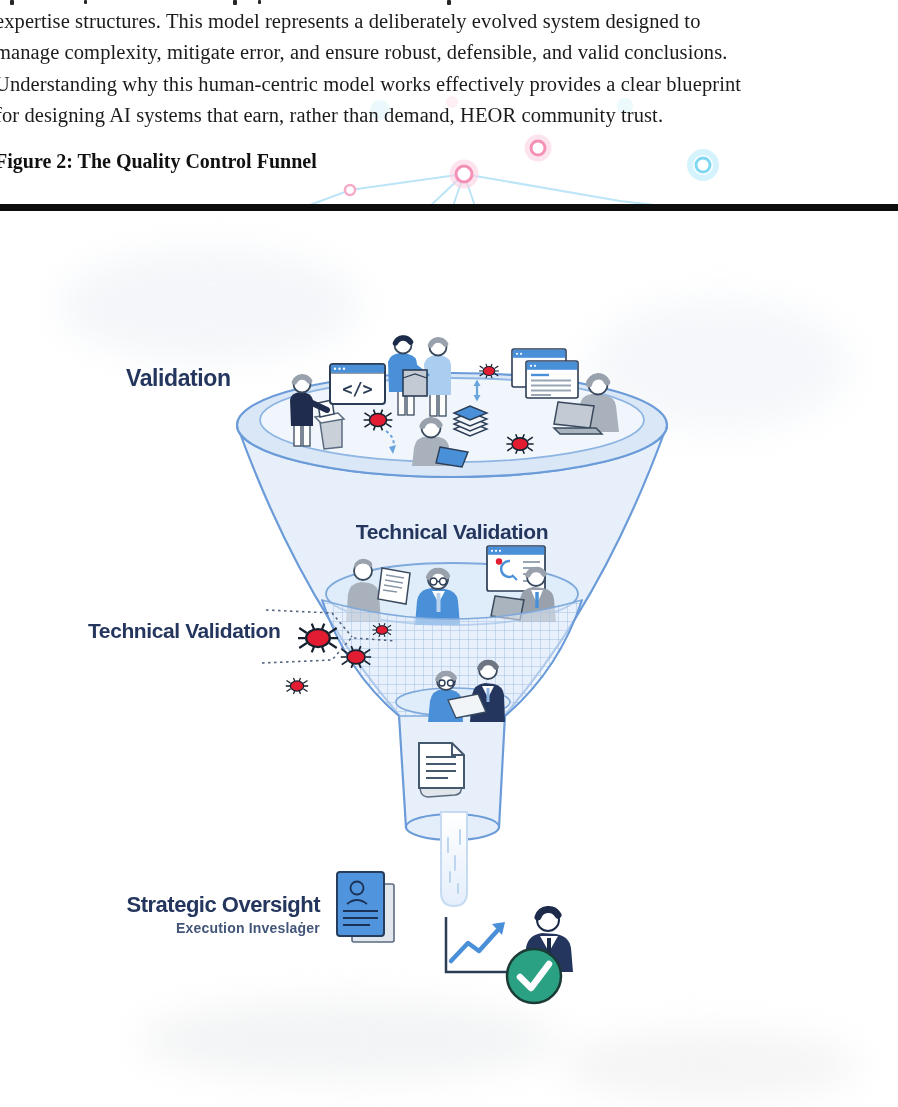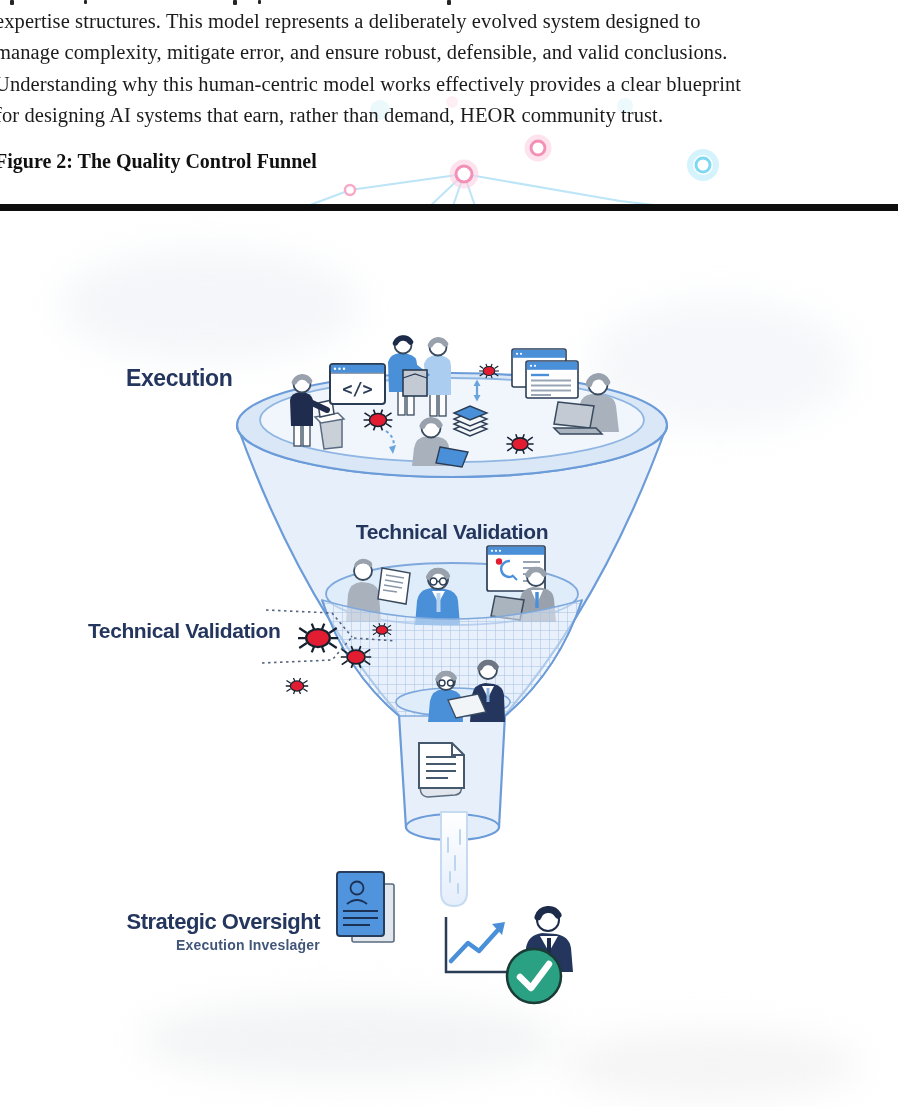--- a/index.html
+++ b/index.html
@@ -16,21 +16,21 @@
   
   .watermark{position:absolute;left:0;top:0;}
   
   .tier-label{position:absolute;font-family:"Liberation Sans",sans-serif;font-weight:bold;
               color:#24365e;white-space:nowrap;letter-spacing:-0.4px;}
   .lbl-execution{left:126px;top:365px;font-size:23px;}
   .lbl-tv-inner{left:342px;top:520px;width:220px;text-align:center;font-size:21px;}
   .lbl-tv-outer{left:88px;top:619px;font-size:21px;}
   .so-group{position:absolute;left:100px;top:892px;width:220px;text-align:right;}
   .lbl-so{font-family:"Liberation Sans",sans-serif;font-weight:bold;font-size:22px;
-          color:#24365e;letter-spacing:-0.5px;margin-top:17px;}
+          color:#24365e;letter-spacing:-0.5px;}
   .lbl-so-sub{font-family:"Liberation Sans",sans-serif;font-weight:bold;font-size:14px;
               color:#42567a;letter-spacing:0.2px;margin-top:2px;}
   
   .blob{position:absolute;border-radius:50%;filter:blur(18px);}
   svg{display:block;}
   .illu{position:absolute;left:0;top:0;}
 </style>
 </head>
 <body>
 
@@ -298,21 +298,21 @@
       <circle cx="548" cy="920" r="11" fill="#fff" stroke="#1d2b4a" stroke-width="2"></circle>
       <path d="M538,917 a11,11 0 0 1 20,-2" fill="none" stroke="#1d2b4a" stroke-width="7" stroke-linecap="round"></path>
     </g>
 
     <g>
       <circle cx="534" cy="976" r="27" fill="#2ba184" stroke="#1b3b35" stroke-width="2.5"></circle>
       <path d="M520,977 L531,988 L549,964" fill="none" stroke="#ffffff" stroke-width="6.5" stroke-linecap="round" stroke-linejoin="round"></path>
     </g>
   </svg>
 
-  <div class="tier-label lbl-execution">Execution</div>
+  <div class="tier-label lbl-execution">Validation</div>
   <div class="tier-label lbl-tv-inner">Technical Validation</div>
   <div class="tier-label lbl-tv-outer">Technical Validation</div>
   <div class="so-group">
     <div class="lbl-so">Strategic Oversight</div>
     <div class="lbl-so-sub">Execution Inveslaġer</div>
   </div>
 
 </div>
 
 </body></html>

